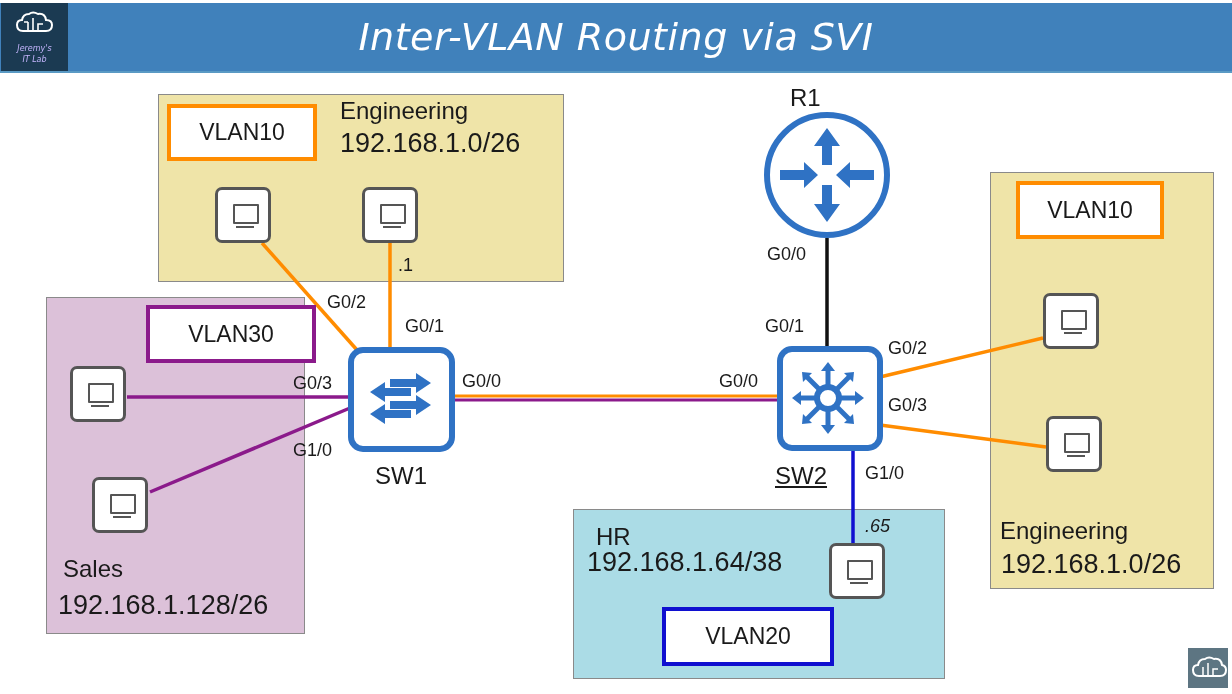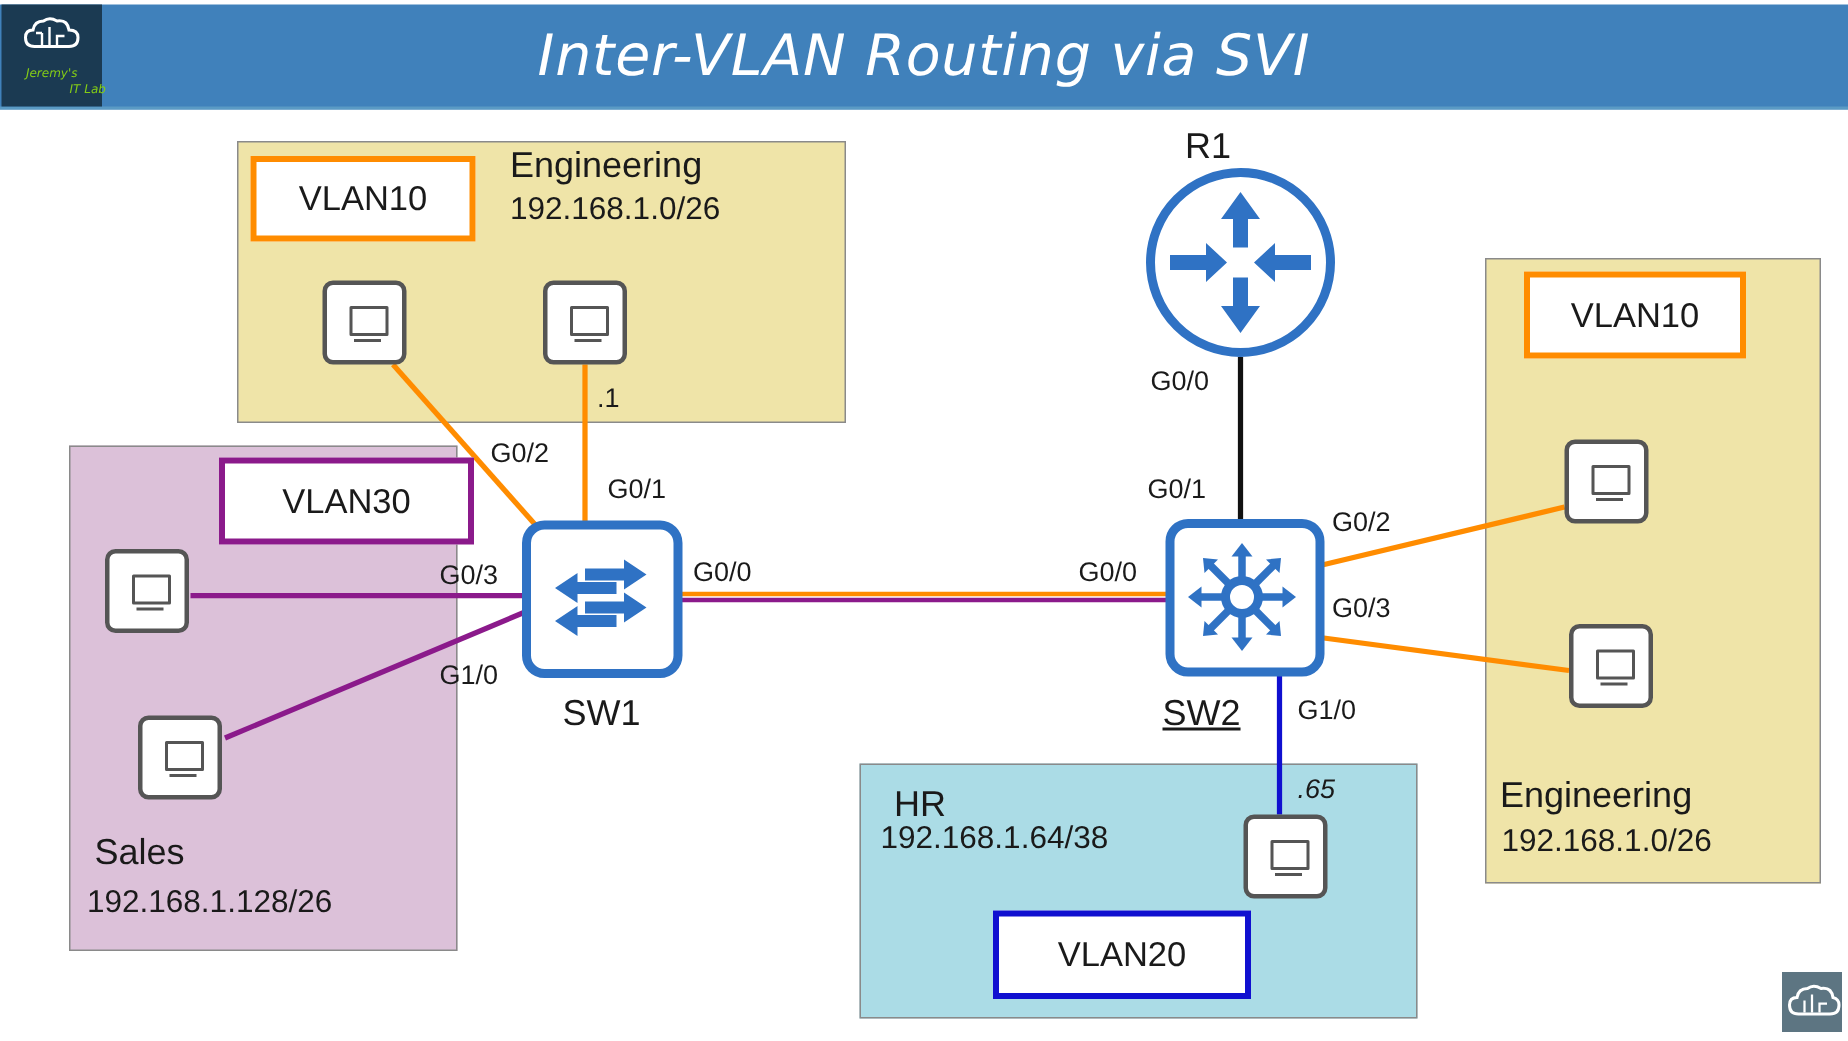--- a/index.html
+++ b/index.html
@@ -1,43 +1,43 @@
 <!DOCTYPE html>
 <html><head>
 <meta charset="utf-8">
 <style>
   html,body{margin:0;padding:0;}
   body{width:1232px;height:694px;position:relative;overflow:hidden;background:#ffffff;font-family:"Liberation Sans",sans-serif;color:#1a1a1a;}
   .header{position:absolute;left:0;top:3px;width:1232px;height:68px;background:#4081bb;border-bottom:2px solid #5a9ac4;}
-  .logo{position:absolute;left:1px;top:3px;width:67px;height:68px;background:#1b3a52;color:#84cc16;text-align:center;}
+  .logo{position:absolute;left:1px;top:3px;width:67px;height:68px;background:#1b3a52;color:#c4b5fd;text-align:center;}
   .logo .lt{position:absolute;left:0;width:67px;font-family:"DejaVu Sans",sans-serif;font-style:italic;font-size:8px;line-height:10px;}
   .title{position:absolute;left:0;top:3px;width:1232px;text-align:center;line-height:68px;font-family:"DejaVu Sans",sans-serif;font-style:italic;font-size:38px;color:#ffffff;letter-spacing:0.5px;}
   .zone{position:absolute;border:1px solid #8a8a8a;}
   .vlan{position:absolute;background:#fff;font-size:23px;text-align:center;box-sizing:border-box;}
   .txt{position:absolute;white-space:nowrap;}
-  .big{font-size:21px;}
+  .big{font-size:27px;}
   .mid{font-size:24px;}
   .port{font-size:18px;}
   svg{position:absolute;left:0;top:0;}
   .pc{position:absolute;width:56px;height:56px;box-sizing:border-box;border:3px solid #555;border-radius:7px;background:#fff;}
   .pc .scr{position:absolute;left:15px;top:14px;width:22px;height:16px;border:2px solid #555;border-radius:1px;}
   .pc .base{position:absolute;left:18px;top:36px;width:18px;height:2px;background:#555;}
   .corner-logo{position:absolute;left:1188px;top:648px;width:40px;height:40px;background:#5d7582;}
 </style>
 </head>
 <body>
 
 <div class="header"></div>
 <div class="logo">
   <svg width="67" height="40" viewBox="0 0 67 40" style="position:absolute;left:0;top:0;">
     <path d="M22 28 Q16 28 16 22 Q16 17 21 17 Q22 11 28 11 Q32 8 37 11 Q44 10 45 17 Q51 17 51 22 Q51 28 45 28 Z" fill="none" stroke="#fff" stroke-width="2"></path>
     <path d="M27 27 V19 M32 27 V15 M37 27 V21 H42 M27 19 H23" fill="none" stroke="#fff" stroke-width="1.6"></path>
   </svg>
   <div class="lt" style="top:41px;">Jeremy's</div>
-  <div class="lt" style="top:52px;margin-left:24px;">IT Lab</div>
+  <div class="lt" style="top:52px;">IT Lab</div>
 </div>
 <div class="title">Inter-VLAN Routing via SVI</div>
 
 <div class="zone" style="left:158px;top:94px;width:404px;height:186px;background:#efe4a8;"></div>
 <div class="zone" style="left:46px;top:297px;width:257px;height:335px;background:#dcc1d9;"></div>
 <div class="zone" style="left:573px;top:509px;width:370px;height:168px;background:#abdce6;"></div>
 <div class="zone" style="left:990px;top:172px;width:222px;height:415px;background:#efe4a8;"></div>
 
 <svg width="1232" height="694">
   <line x1="262" y1="243" x2="357" y2="350" stroke="#ff8c00" stroke-width="3.5"></line>

